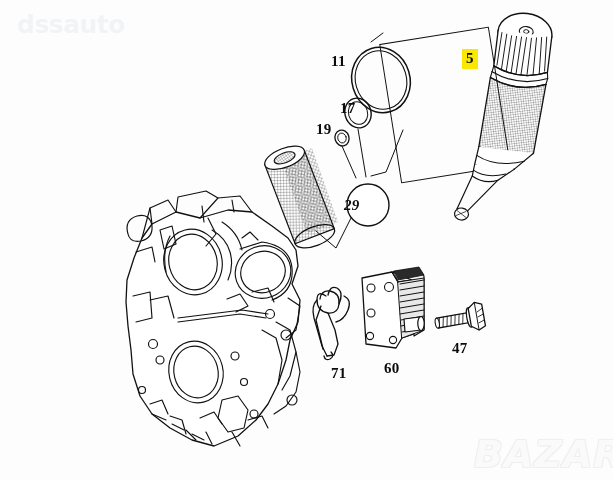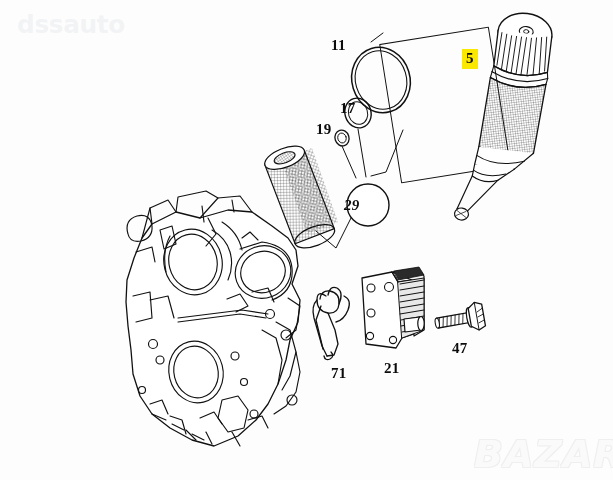--- a/index.html
+++ b/index.html
@@ -314,27 +314,27 @@
 
     </g>
   </svg>
 
   <div class="wm" id="wm-top">dssauto</div>
 
   <div class="wm" id="wm-bottom">BAZAR</div>
 
   <div class="lbl hl" style="left:462px; top:49px;">5</div>
 
-  <div class="lbl" style="left:331px; top:38px;">11</div>
+  <div class="lbl" style="left:331px; top:54px;">11</div>
 
   <div class="lbl" style="left:340px; top:101px;">17</div>
 
   <div class="lbl" style="left:316px; top:122px;">19</div>
 
   <div class="lbl circ" style="left:344px; top:198px;font-style:italic;">29</div>
 
-  <div class="lbl" style="left:384px; top:361px;">21</div>
+  <div class="lbl" style="left:384px; top:361px;">60</div>
 
   <div class="lbl" style="left:331px; top:366px;">71</div>
 
   <div class="lbl" style="left:452px; top:341px;">47</div>
 
 </div>
 
 </body></html>

